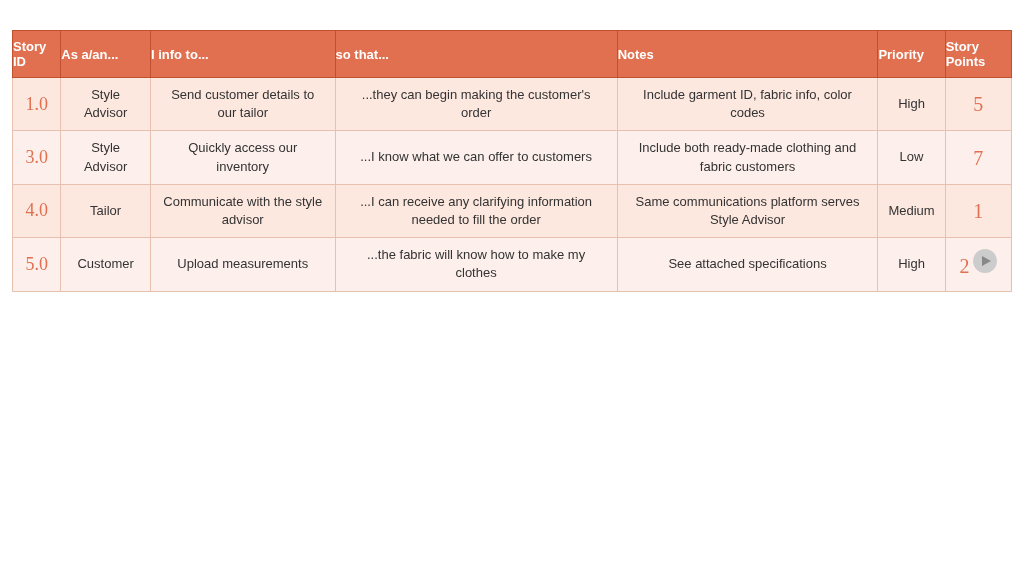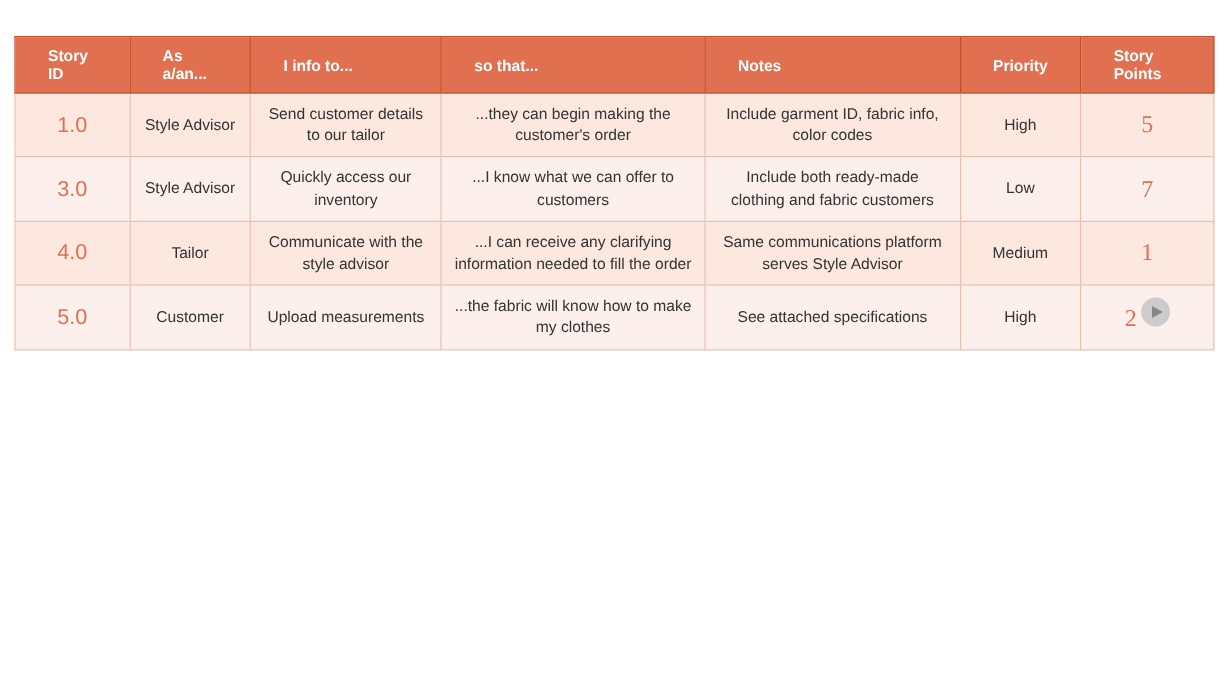--- a/index.html
+++ b/index.html
@@ -24,21 +24,21 @@
     table {
       width: 1000px;
       border-collapse: collapse;
       font-size: 13px;
     }
     thead tr {
       background-color: #e07050;
       color: white;
     }
     thead th {
-      padding: 8px 27px;
+      padding: 8px 0;
       text-align: left;
       font-weight: 600;
       font-family: Arial, sans-serif;
       font-size: 13px;
       border: 1px solid #c05030;
     }
     tbody tr:nth-child(odd) {
       background-color: #fde8e0;
     }
     tbody tr:nth-child(even) {
@@ -51,21 +51,21 @@
       border: 1px solid #e8c0b0;
       color: #333;
       font-family: Arial, sans-serif;
       font-size: 13px;
       line-height: 1.4;
     }
     .story-id {
       font-size: 18px;
       font-weight: 400;
       color: #e07050;
-      font-family: Liberation Sans, sans-serif;
+      font-family: Liberation Serif, serif;
     }
     .story-points {
       font-size: 20px;
       font-weight: 400;
       color: #e07050;
       font-family: Georgia, serif;
     }
     .play-btn {
       display: inline-block;
       width: 24px;

